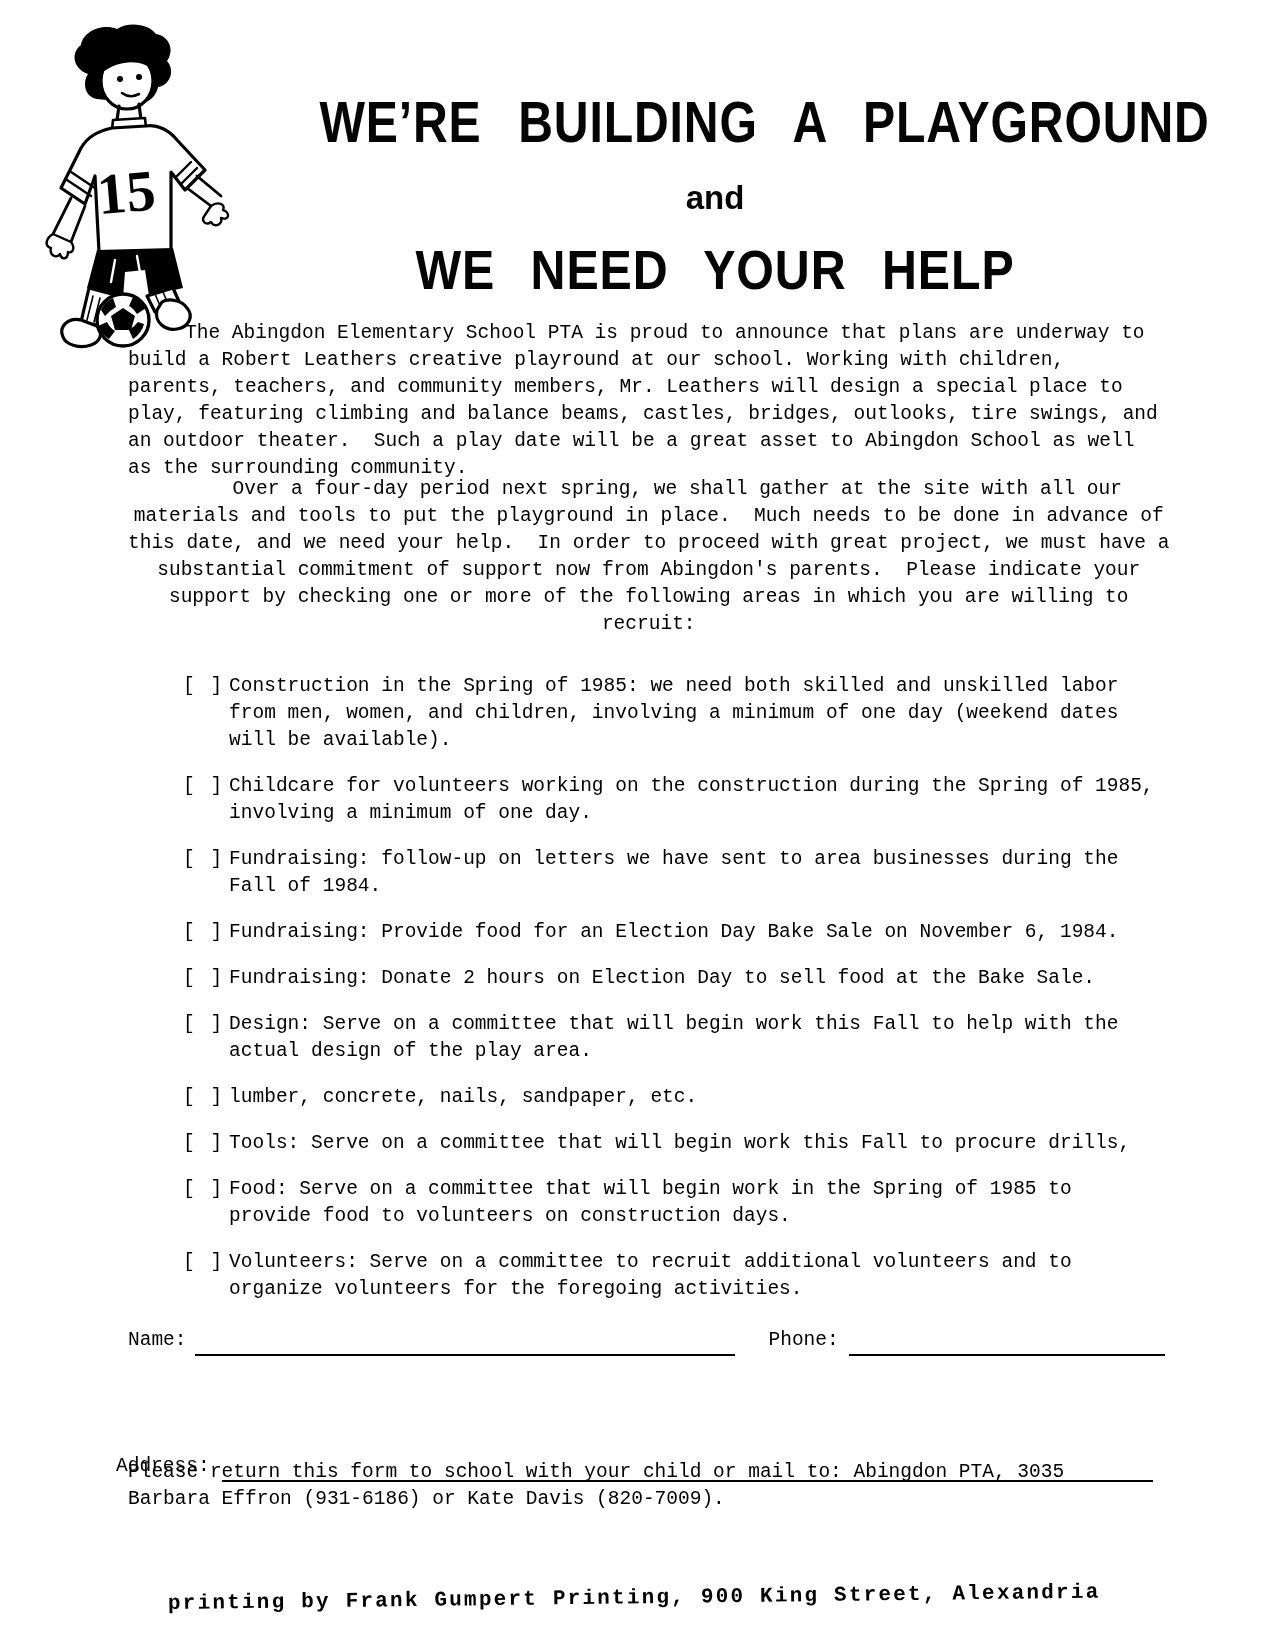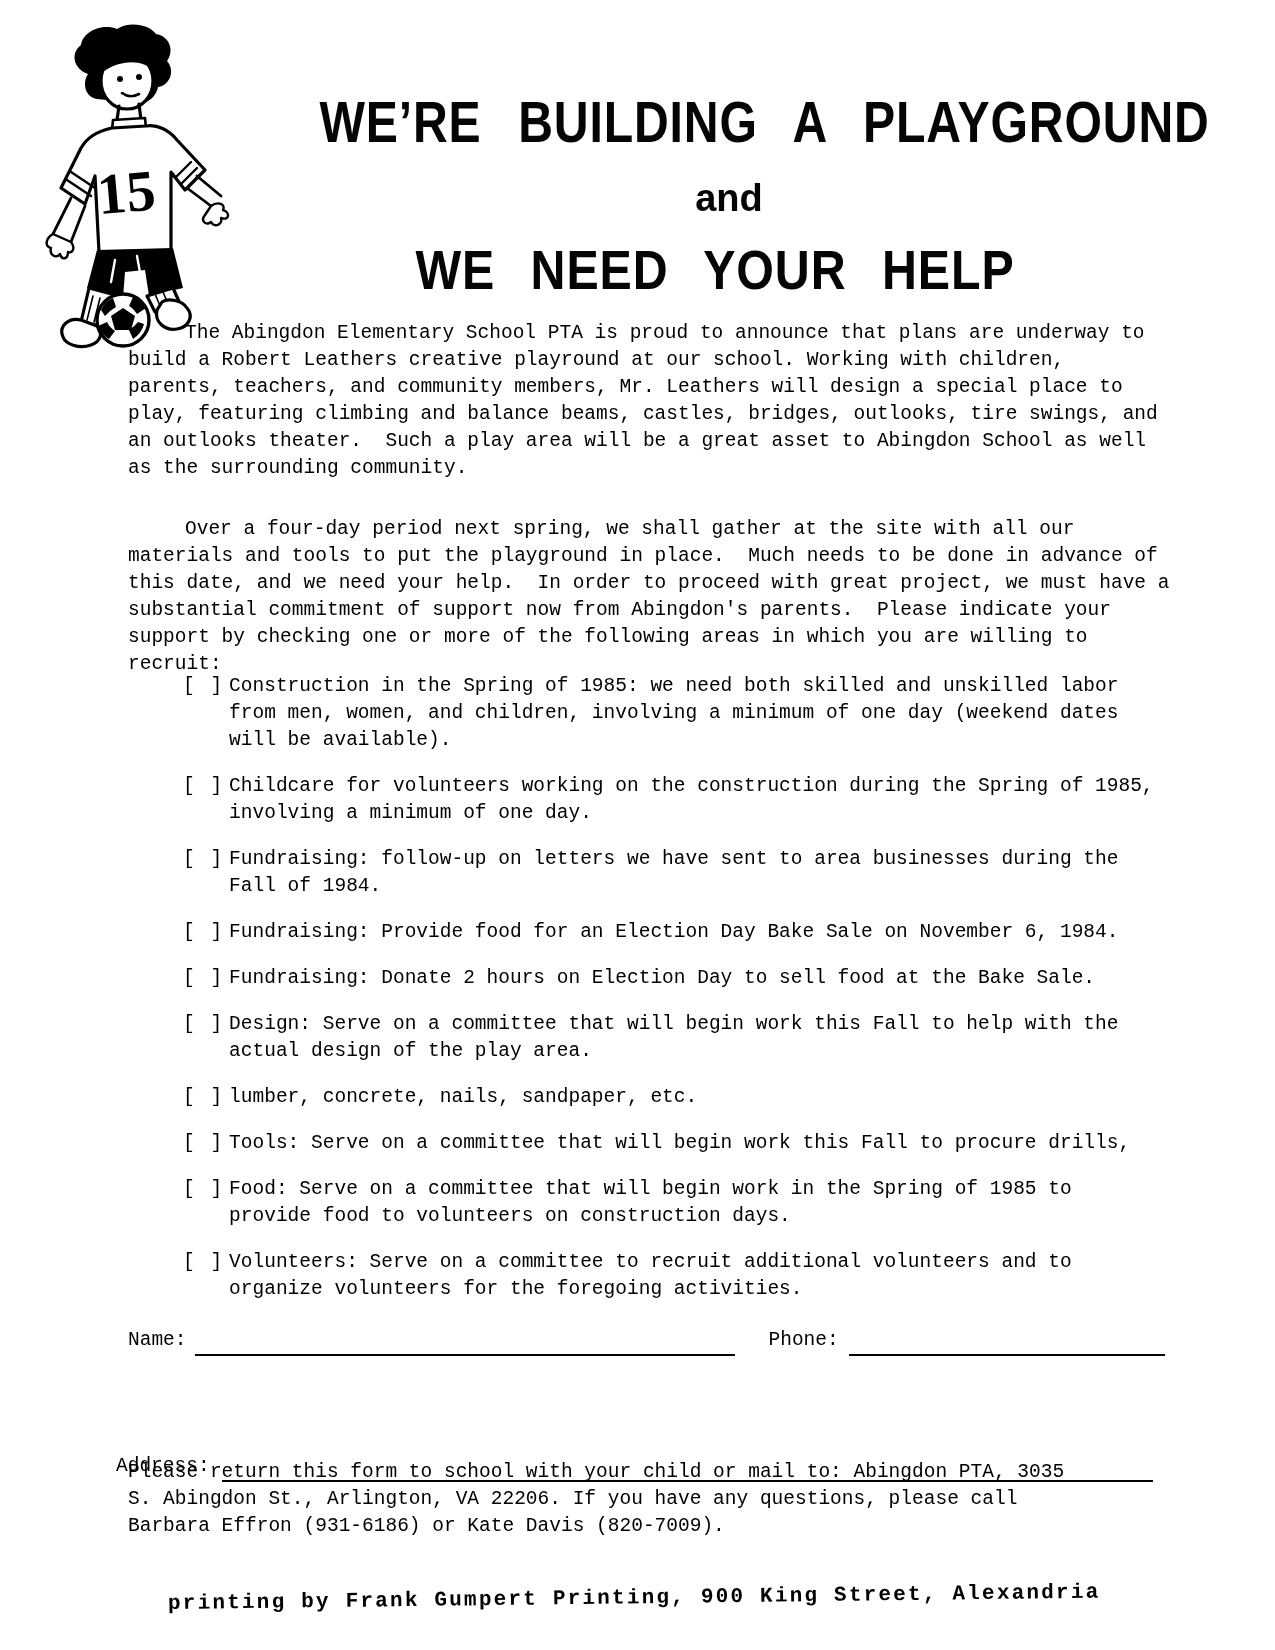--- a/index.html
+++ b/index.html
@@ -10,29 +10,29 @@
     overflow:hidden;
   }
   
   .headline {
     position:absolute; text-align:center;
     font-family:"Liberation Sans", sans-serif; font-weight:bold;
     white-space:pre; color:#050505;
   }
   #title1 { left:255px; top:94px;  width:920px; font-size:56px; line-height:58px;
             word-spacing:26px; letter-spacing:1px; transform:scale(0.86,1.02); transform-origin:center; }
-  #title2 { left:269px; top:174px; width:920px; font-size:38px; line-height:48px; letter-spacing:0; }
+  #title2 { left:255px; top:174px; width:920px; font-size:33px; line-height:48px; letter-spacing:0; }
   #title3 { left:255px; top:242px; width:920px; font-size:55px; line-height:57px;
             word-spacing:24px; letter-spacing:1px; transform:scale(0.88,1.02); transform-origin:center; }
   
   .mono  { font-size:19.5px; line-height:27px; }
   .tline { white-space:pre; }
   .para  { position:absolute; }
   #para1 { left:128px; top:320px; }
-  #para2 { left:128px; top:516px; }
+  #para2 { left:128px; top:476px;text-align:center; }
   .indent-first .tline:first-child { padding-left:57px; }
   
   #items { position:absolute; left:183px; top:673px; }
   .item  { display:flex; align-items:flex-start; margin-bottom:19px; }
   .cb    { white-space:pre; letter-spacing:2px; margin-right:5px; cursor:pointer; }
   
   .formrow { position:absolute; display:flex; align-items:flex-end; font-size:19.5px; line-height:27px; }
   #name-row    { left:128px; top:1324px; width:1037px; height:32px; }
   #address-row { left:116px; top:1450px; width:1037px; height:32px; }
   .flabel { white-space:pre; padding-bottom:2px; }
@@ -113,21 +113,21 @@
 
   <div id="title1" class="headline">WE’RE BUILDING A PLAYGROUND</div>
   <div id="title2" class="headline">and</div>
   <div id="title3" class="headline">WE NEED YOUR HELP</div>
 
   <div id="para1" class="para mono indent-first">
       <div class="tline">The Abingdon Elementary School PTA is proud to announce that plans are underway to</div>
       <div class="tline">build a Robert Leathers creative playround at our school. Working with children,</div>
       <div class="tline">parents, teachers, and community members, Mr. Leathers will design a special place to</div>
       <div class="tline">play, featuring climbing and balance beams, castles, bridges, outlooks, tire swings, and</div>
-      <div class="tline">an outlooks theater.  Such a play area will be a great asset to Abingdon School as well</div>
+      <div class="tline">an outdoor theater.  Such a play date will be a great asset to Abingdon School as well</div>
       <div class="tline">as the surrounding community.</div>
     </div>
   <div id="para2" class="para mono indent-first">
       <div class="tline">Over a four-day period next spring, we shall gather at the site with all our</div>
       <div class="tline">materials and tools to put the playground in place.  Much needs to be done in advance of</div>
       <div class="tline">this date, and we need your help.  In order to proceed with great project, we must have a</div>
       <div class="tline">substantial commitment of support now from Abingdon's parents.  Please indicate your</div>
       <div class="tline">support by checking one or more of the following areas in which you are willing to</div>
       <div class="tline">recruit:</div>
     </div>
@@ -209,19 +209,18 @@
     <span id="phone-line" class="fill"></span>
   </div>
 
   <div id="address-row" class="formrow">
     <span class="flabel">Address:</span>
     <span id="address-line" class="fill"></span>
   </div>
 
   <div id="footer" class="mono">
       <div class="tline">Please return this form to school with your child or mail to: Abingdon PTA, 3035</div>
-      <div class="tline">S. Abingdon St., Arlington, VA 22206. If you have any questions, please call</div>
       <div class="tline">Barbara Effron (931-6186) or Kate Davis (820-7009).</div>
     </div>
 
   <div id="printing">printing by Frank Gumpert Printing, 900 King Street, Alexandria</div>
 
 </div>
 
 </body></html>

